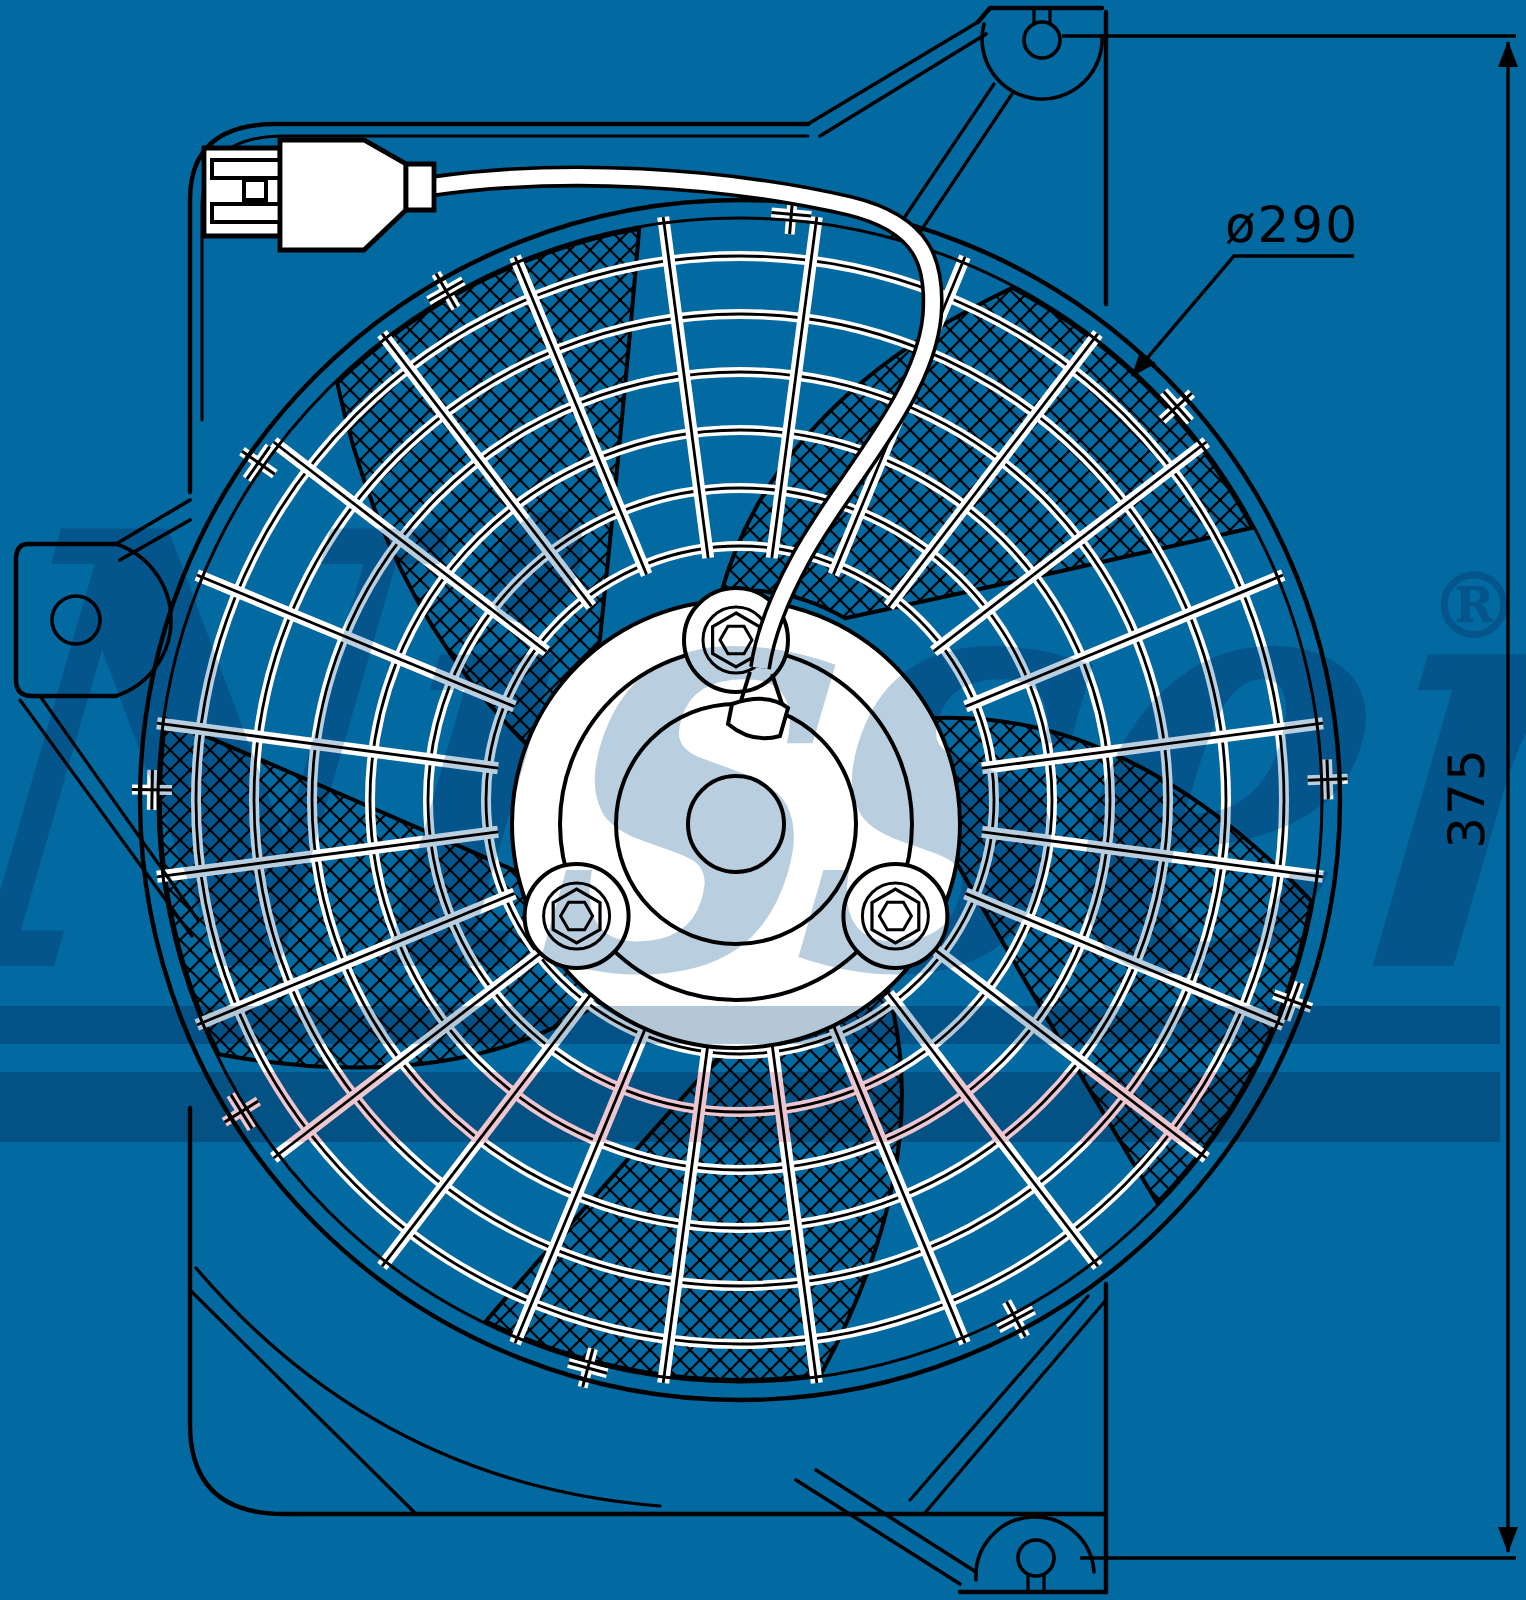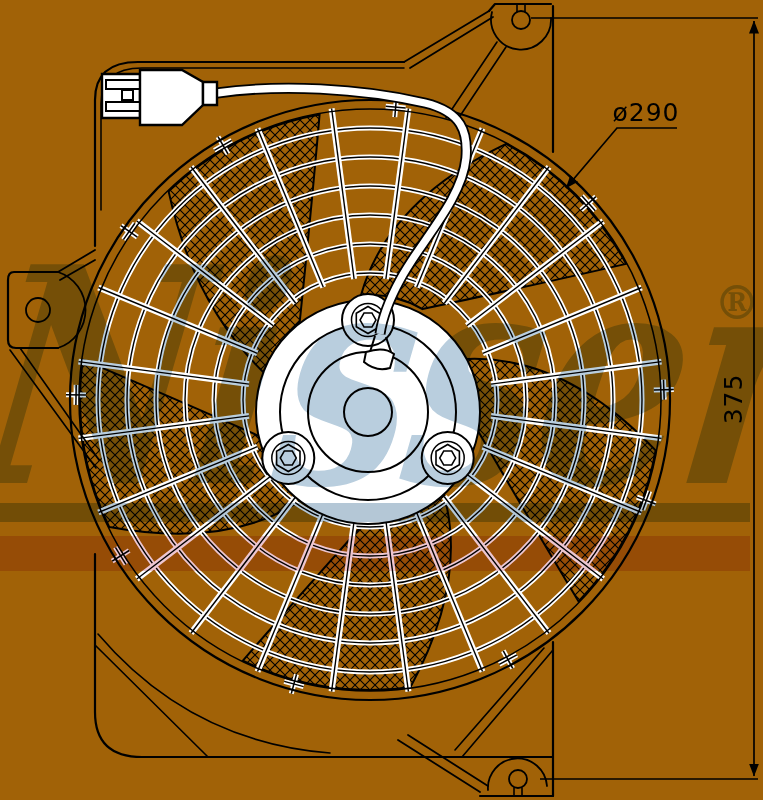--- a/index.html
+++ b/index.html
@@ -1,16 +1,16 @@
 <!DOCTYPE html>
 <html><head>
 <meta charset="utf-8">
 <style>
   html,body{margin:0;padding:0;background:#ffffff;}
-  #stage{position:relative;width:763px;height:800px;overflow:hidden;background:#a16207;
+  #stage{position:relative;width:763px;height:800px;overflow:hidden;background:#0369a1;
          font-family:"DejaVu Sans", sans-serif;}
   #drawing{position:absolute;left:0;top:0;z-index:1;}
   
   #overlay{position:absolute;left:0;top:0;width:763px;height:800px;z-index:2;
            pointer-events:none;mix-blend-mode:multiply;}
   .wm-text{position:absolute;left:-12px;top:228px;
            font-family:"DejaVu Serif", serif;font-style:italic;font-weight:bold;
            font-size:300px;line-height:1;color:#b9cede;letter-spacing:-4px;
            transform:scaleX(0.78) skewX(-10deg);transform-origin:0 50%;
            white-space:nowrap;}

